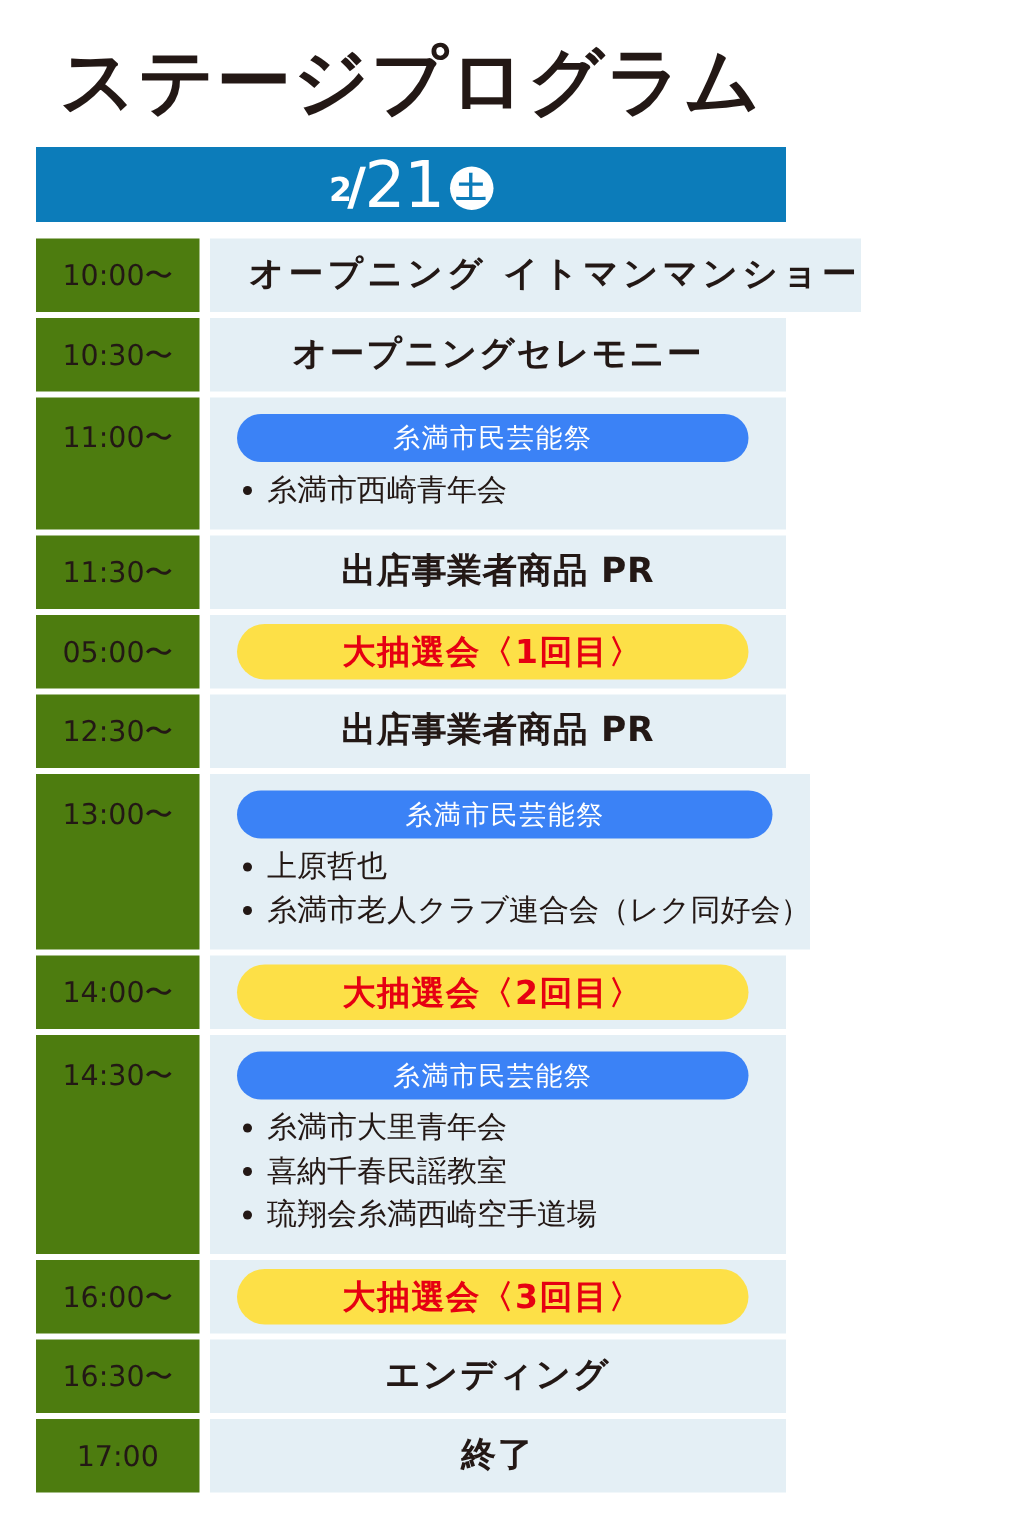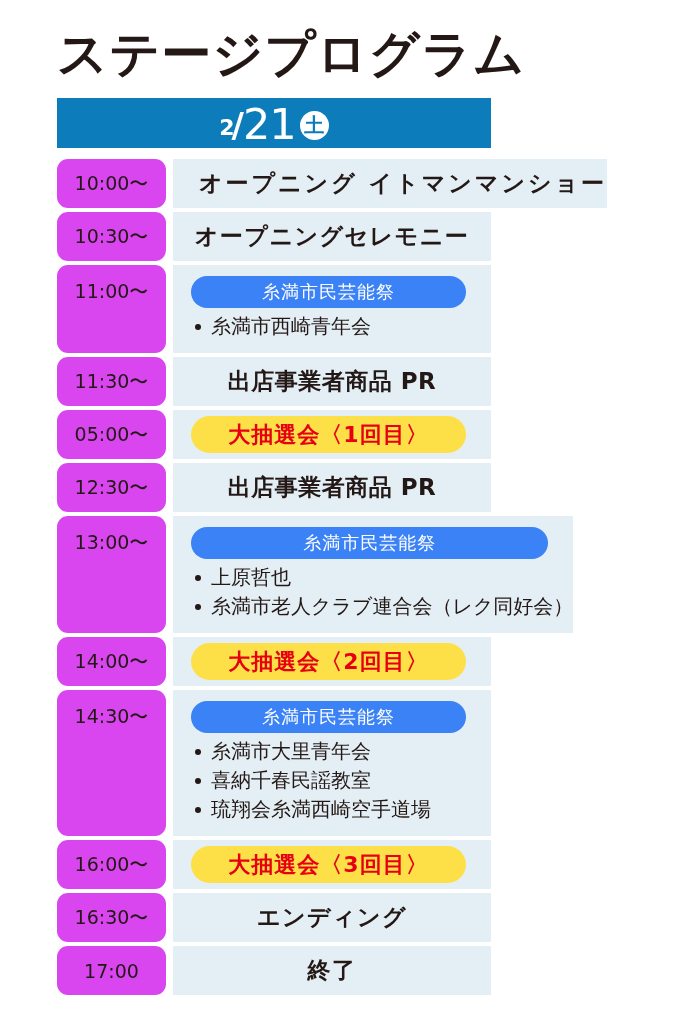--- a/index.html
+++ b/index.html
@@ -12,21 +12,21 @@
     background: #ffffff;
     font-family: "DejaVu Sans", "Liberation Sans", sans-serif;
     overflow: hidden;
   }
 
   .poster {
     position: relative;
     width: 548px;
     height: 1024px;
     box-sizing: border-box;
-    padding: 0 57px;
+    padding: 0 24px;
   }
 
   
   .page-title {
     margin: 0;
     padding-top: 20px;
     text-align: center;
     font-size: 50px;
     line-height: 68px;
     font-weight: 700;
@@ -92,31 +92,30 @@
     gap: 4px;
   }
   .row {
     display: flex;
     gap: 7px;
     align-items: stretch;
   }
   .time-cell {
     width: 109px;
     flex: 0 0 109px;
-    background: #d946ef;
+    background: #4d7c0f;
     display: flex;
     align-items: flex-start;
     justify-content: center;
     padding-top: 14px;
     box-sizing: border-box;
     font-size: 19px;
     color: #231815;
     letter-spacing: 0px;
     white-space: nowrap;
-    border-radius: 11px;
   }
   .content-cell {
     flex: 1 1 auto;
     background: #e4eff5;
     box-sizing: border-box;
     padding: 0;
     display: flex;
     flex-direction: column;
     justify-content: center;
   }

